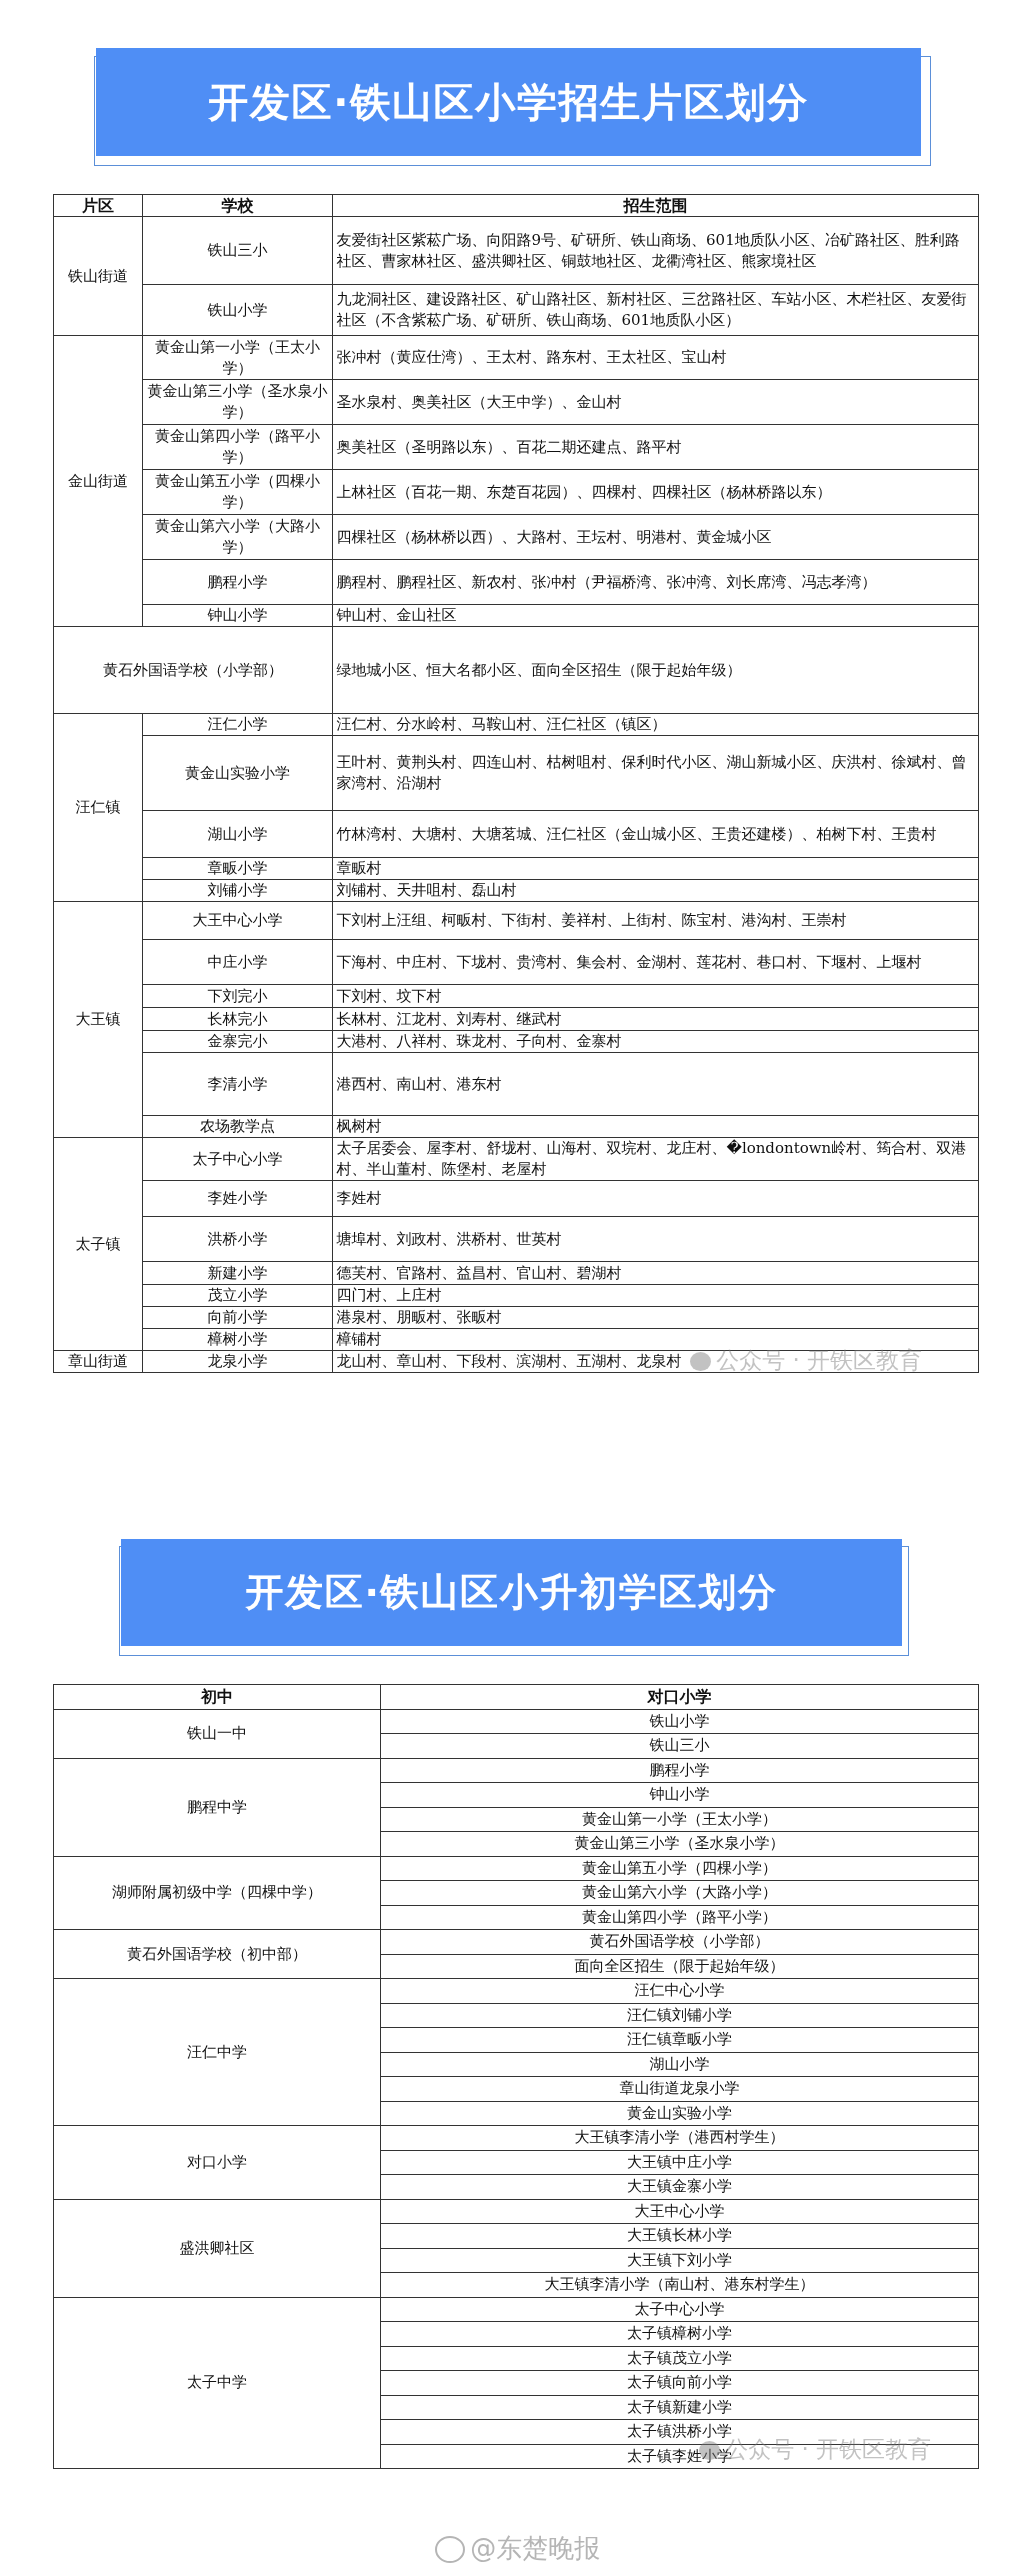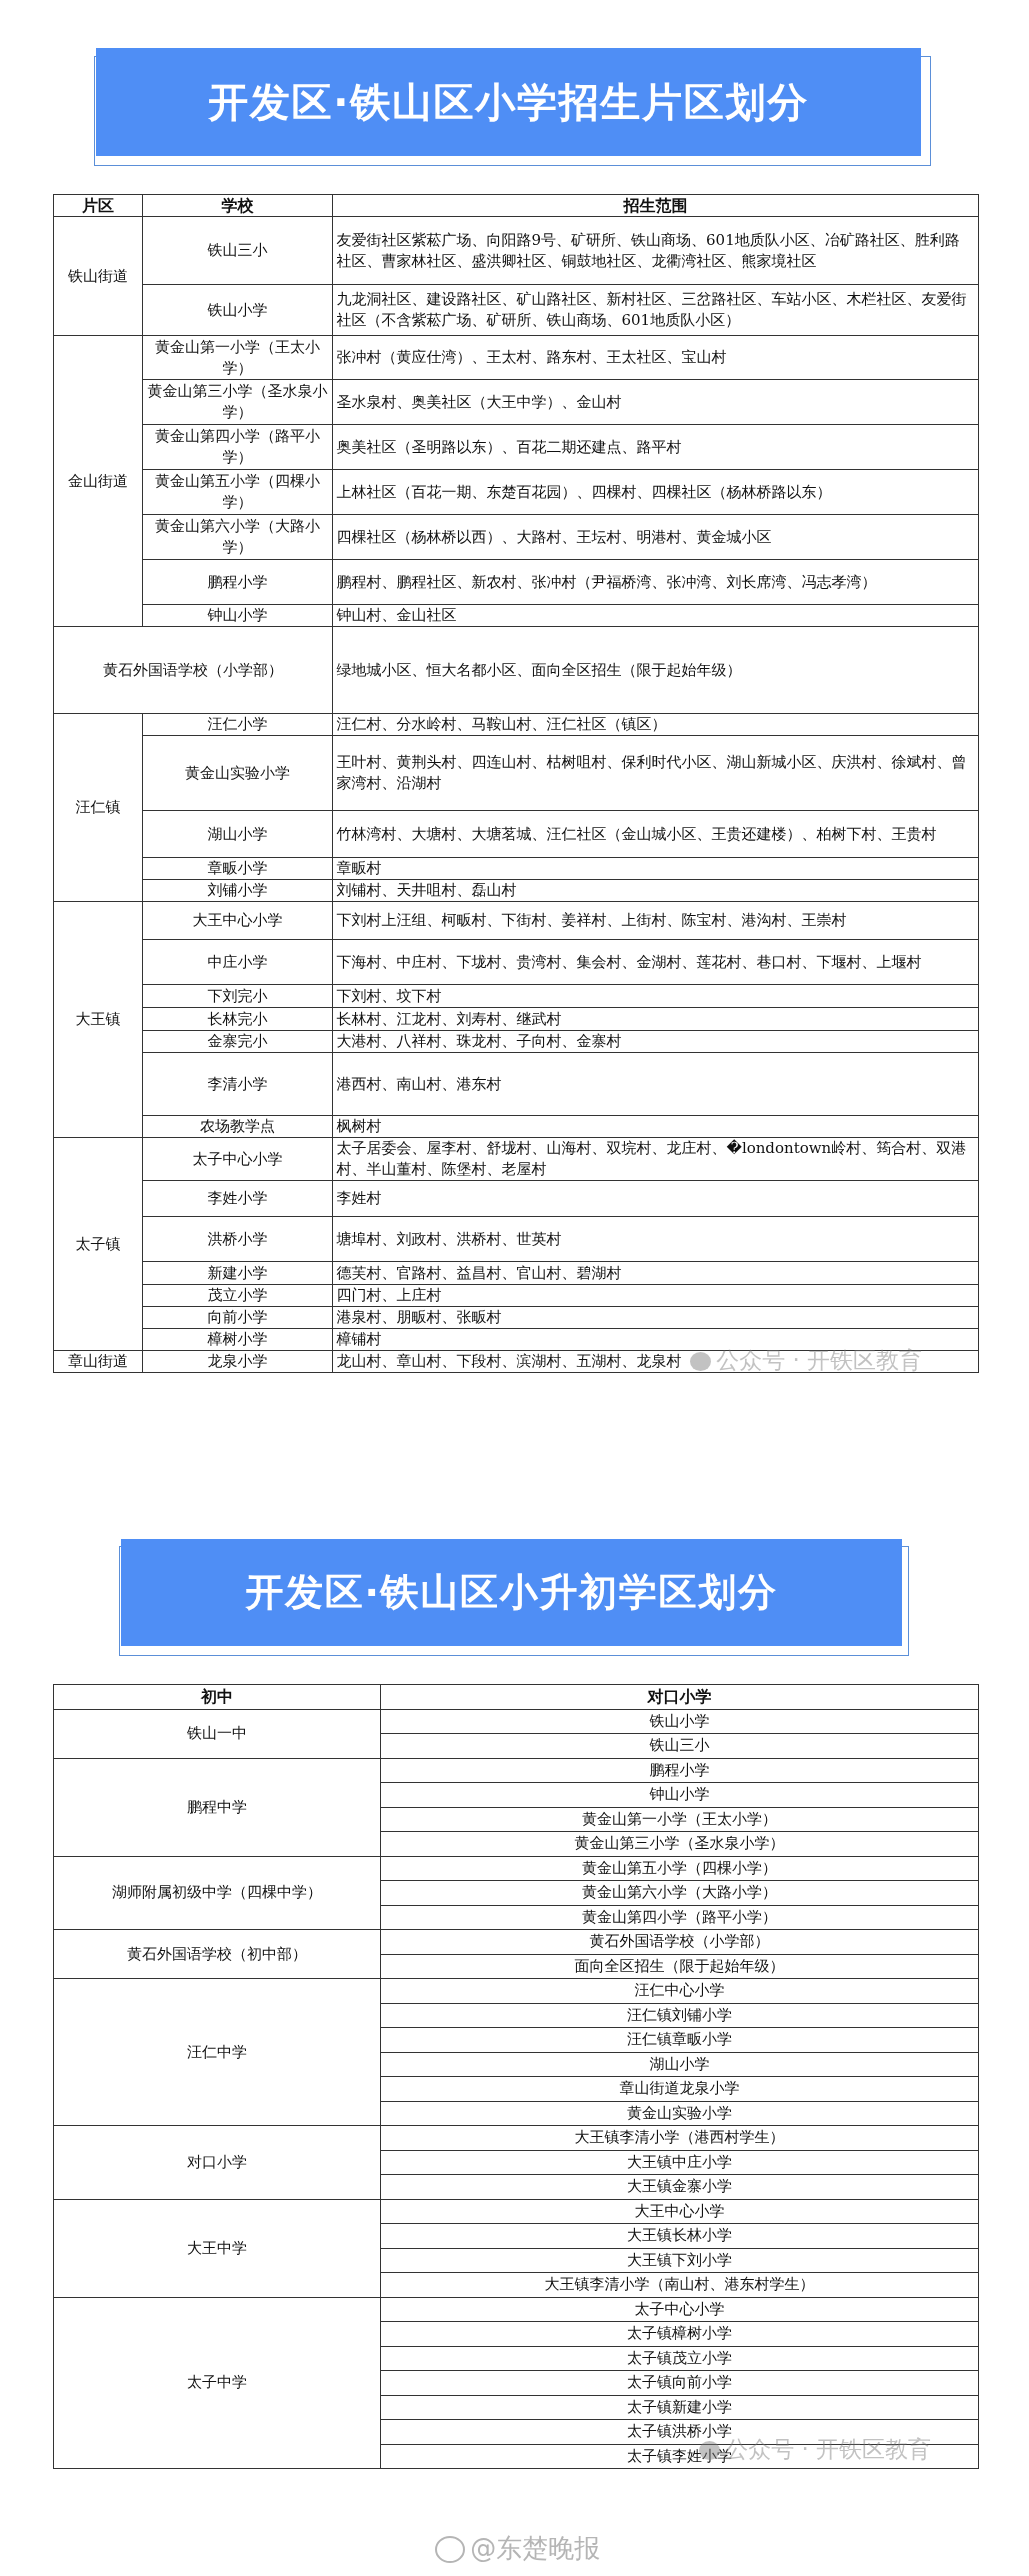--- a/index.html
+++ b/index.html
@@ -258,21 +258,21 @@
         <td class="c" rowspan="3">对口小学</td>
         <td class="c">大王镇李清小学（港西村学生）</td>
       </tr>
       <tr style="height: 24.5px;">
         <td class="c">大王镇中庄小学</td>
       </tr>
       <tr style="height: 24.5px;">
         <td class="c">大王镇金寨小学</td>
       </tr>
       <tr style="height: 24.5px;">
-        <td class="c" rowspan="4">大王中学</td>
+        <td class="c" rowspan="4">盛洪卿社区</td>
         <td class="c">大王中心小学</td>
       </tr>
       <tr style="height: 24.5px;">
         <td class="c">大王镇长林小学</td>
       </tr>
       <tr style="height: 24.5px;">
         <td class="c">大王镇下刘小学</td>
       </tr>
       <tr style="height: 24.5px;">
         <td class="c">大王镇李清小学（南山村、港东村学生）</td>

